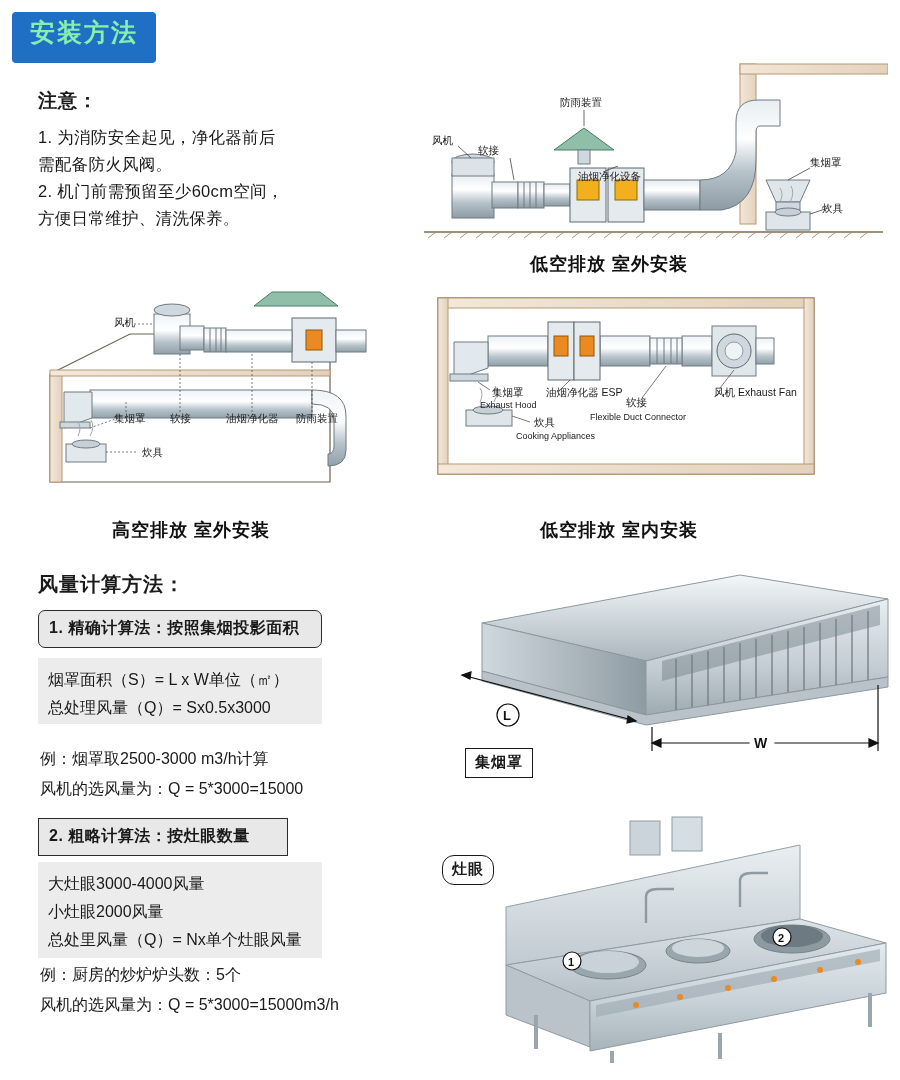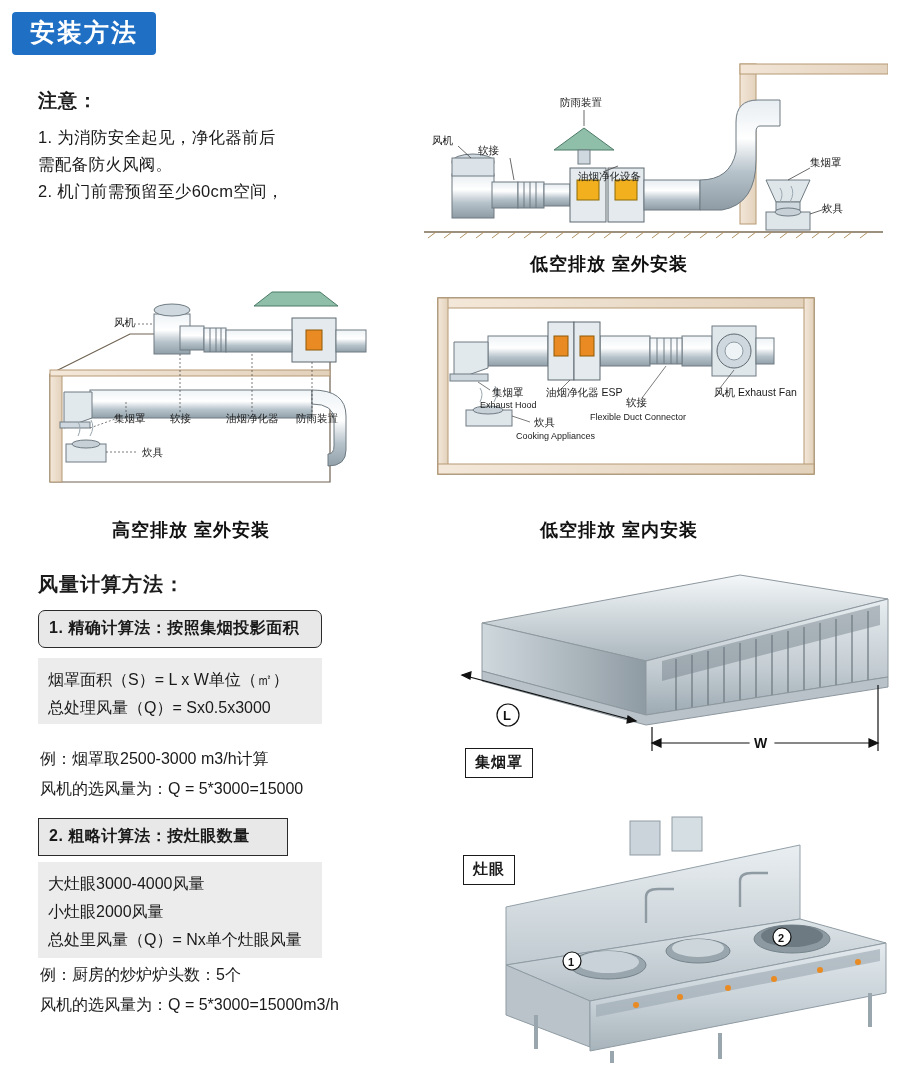--- a/index.html
+++ b/index.html
@@ -15,25 +15,25 @@
     color: #1a1a1a;
     overflow: hidden;
   }
 
   
   .header-badge {
     position: absolute;
     left: 12px;
     top: 12px;
     background: #1f6fc4;
-    color: #ffffff;
+    color: #86efac;
     font-size: 25px;
     font-weight: bold;
     letter-spacing: 2px;
-    padding: 8px 18px 10px 18px;
+    padding: 8px 18px 18px 18px;
     border-radius: 4px;
     line-height: 1;
   }
 
   
   .notice {
     position: absolute;
     left: 38px;
     top: 88px;
     width: 290px;
@@ -123,20 +123,21 @@
 </head>
 <body>
 
 <div class="header-badge">安装方法</div>
 
 <div class="notice">
   <div class="notice-title">注意：</div>
   <div class="notice-line">1. 为消防安全起见，净化器前后</div>
   <div class="notice-line">需配备防火风阀。</div>
   <div class="notice-line">2. 机门前需预留至少60cm空间，</div>
+  <div class="notice-line">方便日常维护、清洗保养。</div>
 </div>
 
 <div class="diagram" style="left:418px; top:62px;">
 <svg width="470" height="190" viewBox="0 0 470 190">
   <defs>
     <linearGradient id="duct1" x1="0" y1="0" x2="0" y2="1">
       <stop offset="0%" stop-color="#e7edf1"></stop>
       <stop offset="35%" stop-color="#ffffff"></stop>
       <stop offset="65%" stop-color="#b7c3cb"></stop>
       <stop offset="100%" stop-color="#8e9ba4"></stop>
@@ -565,13 +566,13 @@
     <line x1="430" y1="178" x2="430" y2="212"></line>
     <line x1="280" y1="218" x2="280" y2="244"></line>
   </g>
 
   <circle cx="132" cy="146" r="9" fill="#fff" stroke="#111" stroke-width="1.2"></circle>
   <text x="128" y="151" font-size="11" font-weight="bold" fill="#111">1</text>
   <circle cx="342" cy="122" r="9" fill="#fff" stroke="#111" stroke-width="1.2"></circle>
   <text x="338" y="127" font-size="11" font-weight="bold" fill="#111">2</text>
 </svg>
 </div>
-<div class="tag-box" style="left:463px; top:855px;">灶眼</div>
+<div class="tag-box" style="left:442px; top:855px;border-radius:12px;">灶眼</div>
 
 </body></html>

